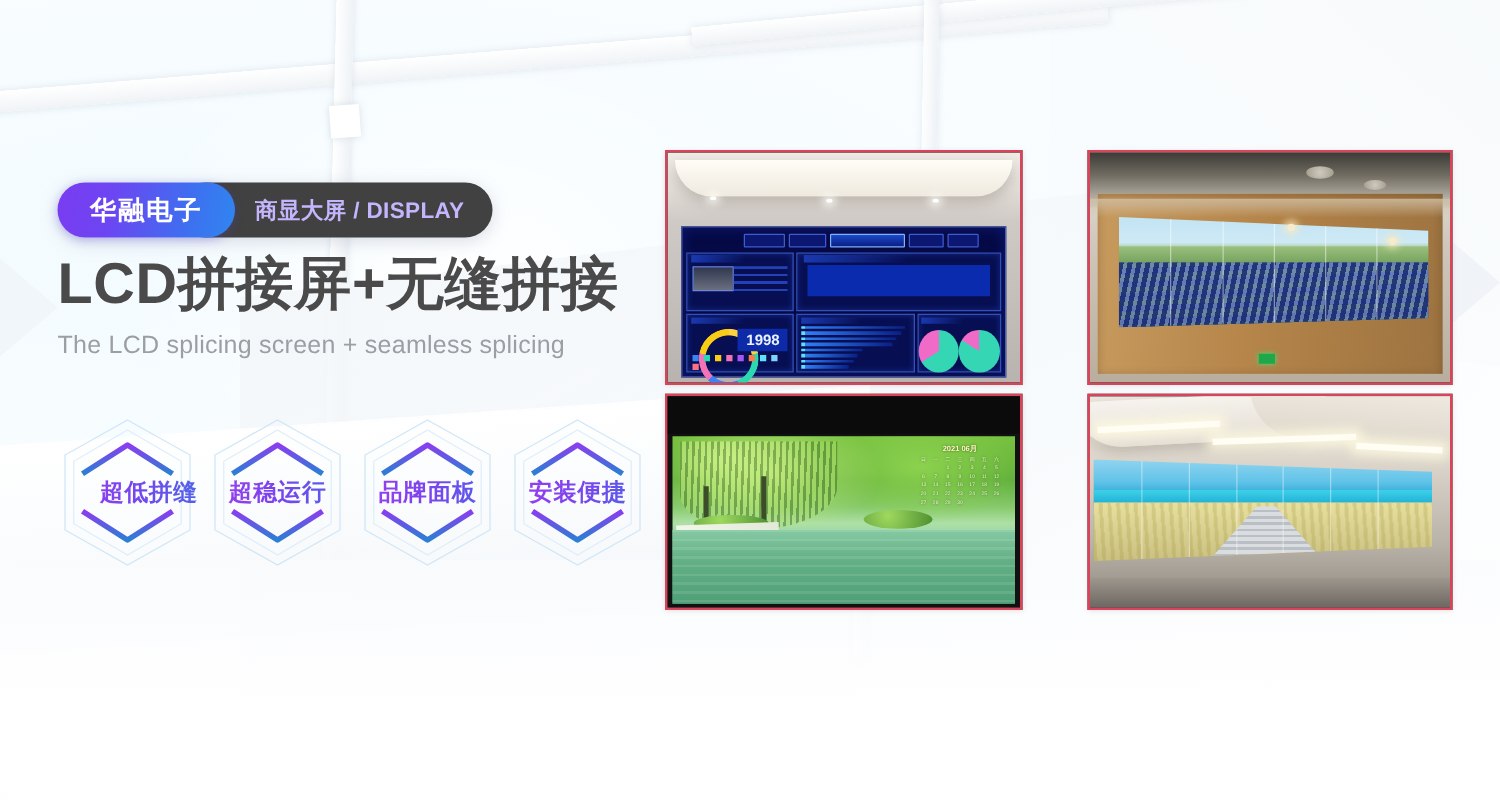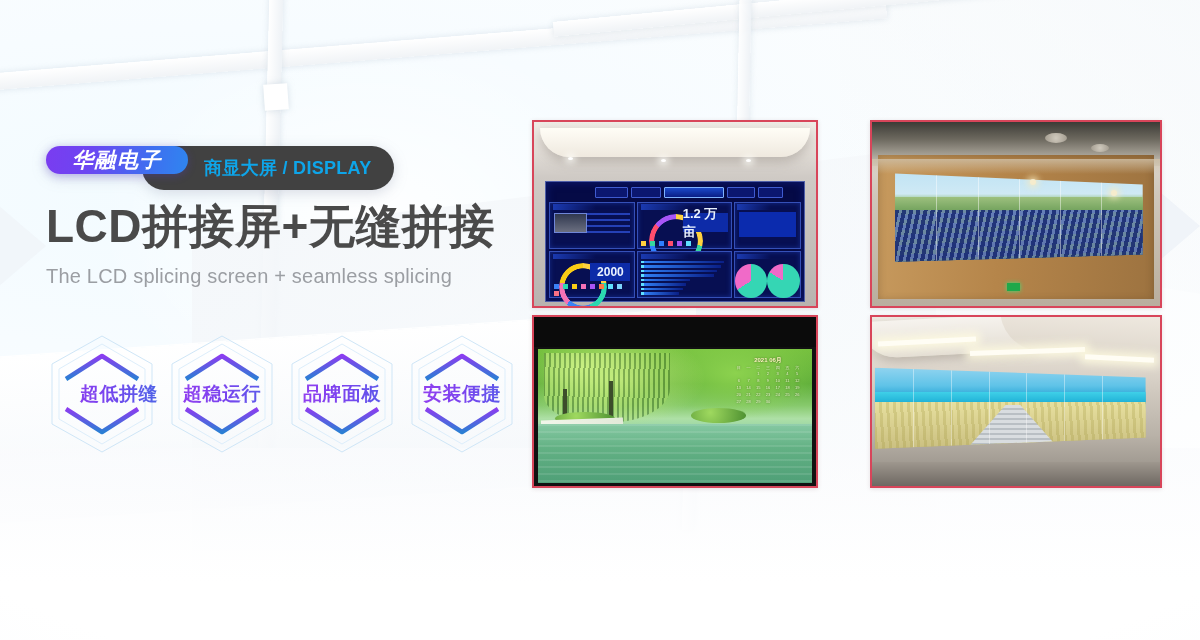--- a/index.html
+++ b/index.html
@@ -64,28 +64,28 @@
               background:radial-gradient(130% 120% at 50% 45%, rgba(255,255,255,0) 55%, rgba(235,241,246,.55) 100%); }
 
   
   .copy { position:absolute; left:46px; top:146px; width:480px; }
 
   .pillwrap { position:relative; display:inline-flex; align-items:stretch; height:44px;
               filter:drop-shadow(0 3px 7px rgba(90,100,130,.22)); }
   .pill-dark {
     position:absolute; left:96px; top:0; height:44px; padding:0 22px 0 62px;
     display:flex; align-items:center; border-radius:22px;
-    background:#414141; color:#0ea5e9;
+    background:#414141; color:#c4b5fd;
   }
   .pill-dark span { font-size:18px; font-weight:700; letter-spacing:.3px; white-space:nowrap; }
   .pill-grad {
-    position:relative; z-index:2; height:28px; padding:0 26px;
+    position:relative; z-index:2; height:44px; padding:0 26px;
     display:flex; align-items:center; border-radius:22px;
     background:linear-gradient(100deg,#7a3cf0 0%, #6d45f2 28%, #3f6ef0 70%, #2f86f0 100%);
-    color:#fff; box-shadow:0 2px 8px rgba(90,60,220,.3);font-style:italic;
+    color:#fff; box-shadow:0 2px 8px rgba(90,60,220,.3);
   }
   .pill-grad span { font-size:21px; font-weight:700; letter-spacing:1.5px; white-space:nowrap; }
 
   .h1 { margin-top:12px; font-size:46px; line-height:1.06; font-weight:700;
         color:#4a4a4a; letter-spacing:.5px; white-space:nowrap; }
   .h2 { margin-top:14px; font-size:20px; color:#9b9ea3; letter-spacing:.2px; white-space:nowrap; }
 
   
   .hexrow { position:absolute; left:46px; top:332px; display:flex; gap:8px; }
   .hex { position:relative; width:112px; height:124px; }
@@ -359,44 +359,31 @@
           <div class="tb t5"></div>
           <div class="tb t6"></div>
         </div>
 
         <div class="row">
           <div class="card c-a">
             <div class="hd"></div>
             <div class="miniimg"></div>
             <div class="tlines"></div>
           </div>
-          <div class="card c-b">
-            <div class="hd"></div>
-            <div class="donut d1"></div>
-            <div class="bignum">1.2 万亩</div>
-            <div class="legend">
-              <i style="background:#ffd23f"></i>
-                <i style="background:#37d6a0"></i>
-              <i style="background:#2f80ff"></i>
-                <i style="background:#ff4d6d"></i>
-              <i style="background:#a855f7"></i>
-                <i style="background:#5fe0ff"></i>
-            </div>
-          </div>
           <div class="card c-c">
             <div class="hd"></div>
             <div class="diagram"></div>
           </div>
         </div>
 
         <div class="row">
           <div class="card c-a">
             <div class="hd"></div>
             <div class="donut d2"></div>
-            <div class="bignum small">2000</div>
+            <div class="bignum small">1998</div>
             <div class="legend">
               <i style="background:#3b82f6"></i>
                 <i style="background:#2bd9b0"></i>
               <i style="background:#facc15"></i>
                 <i style="background:#f472b6"></i>
               <i style="background:#a855f7"></i>
                 <i style="background:#ff7a45"></i>
               <i style="background:#5fe0ff"></i>
                 <i style="background:#7dd3fc"></i>
               <i style="background:#fb7185"></i>

